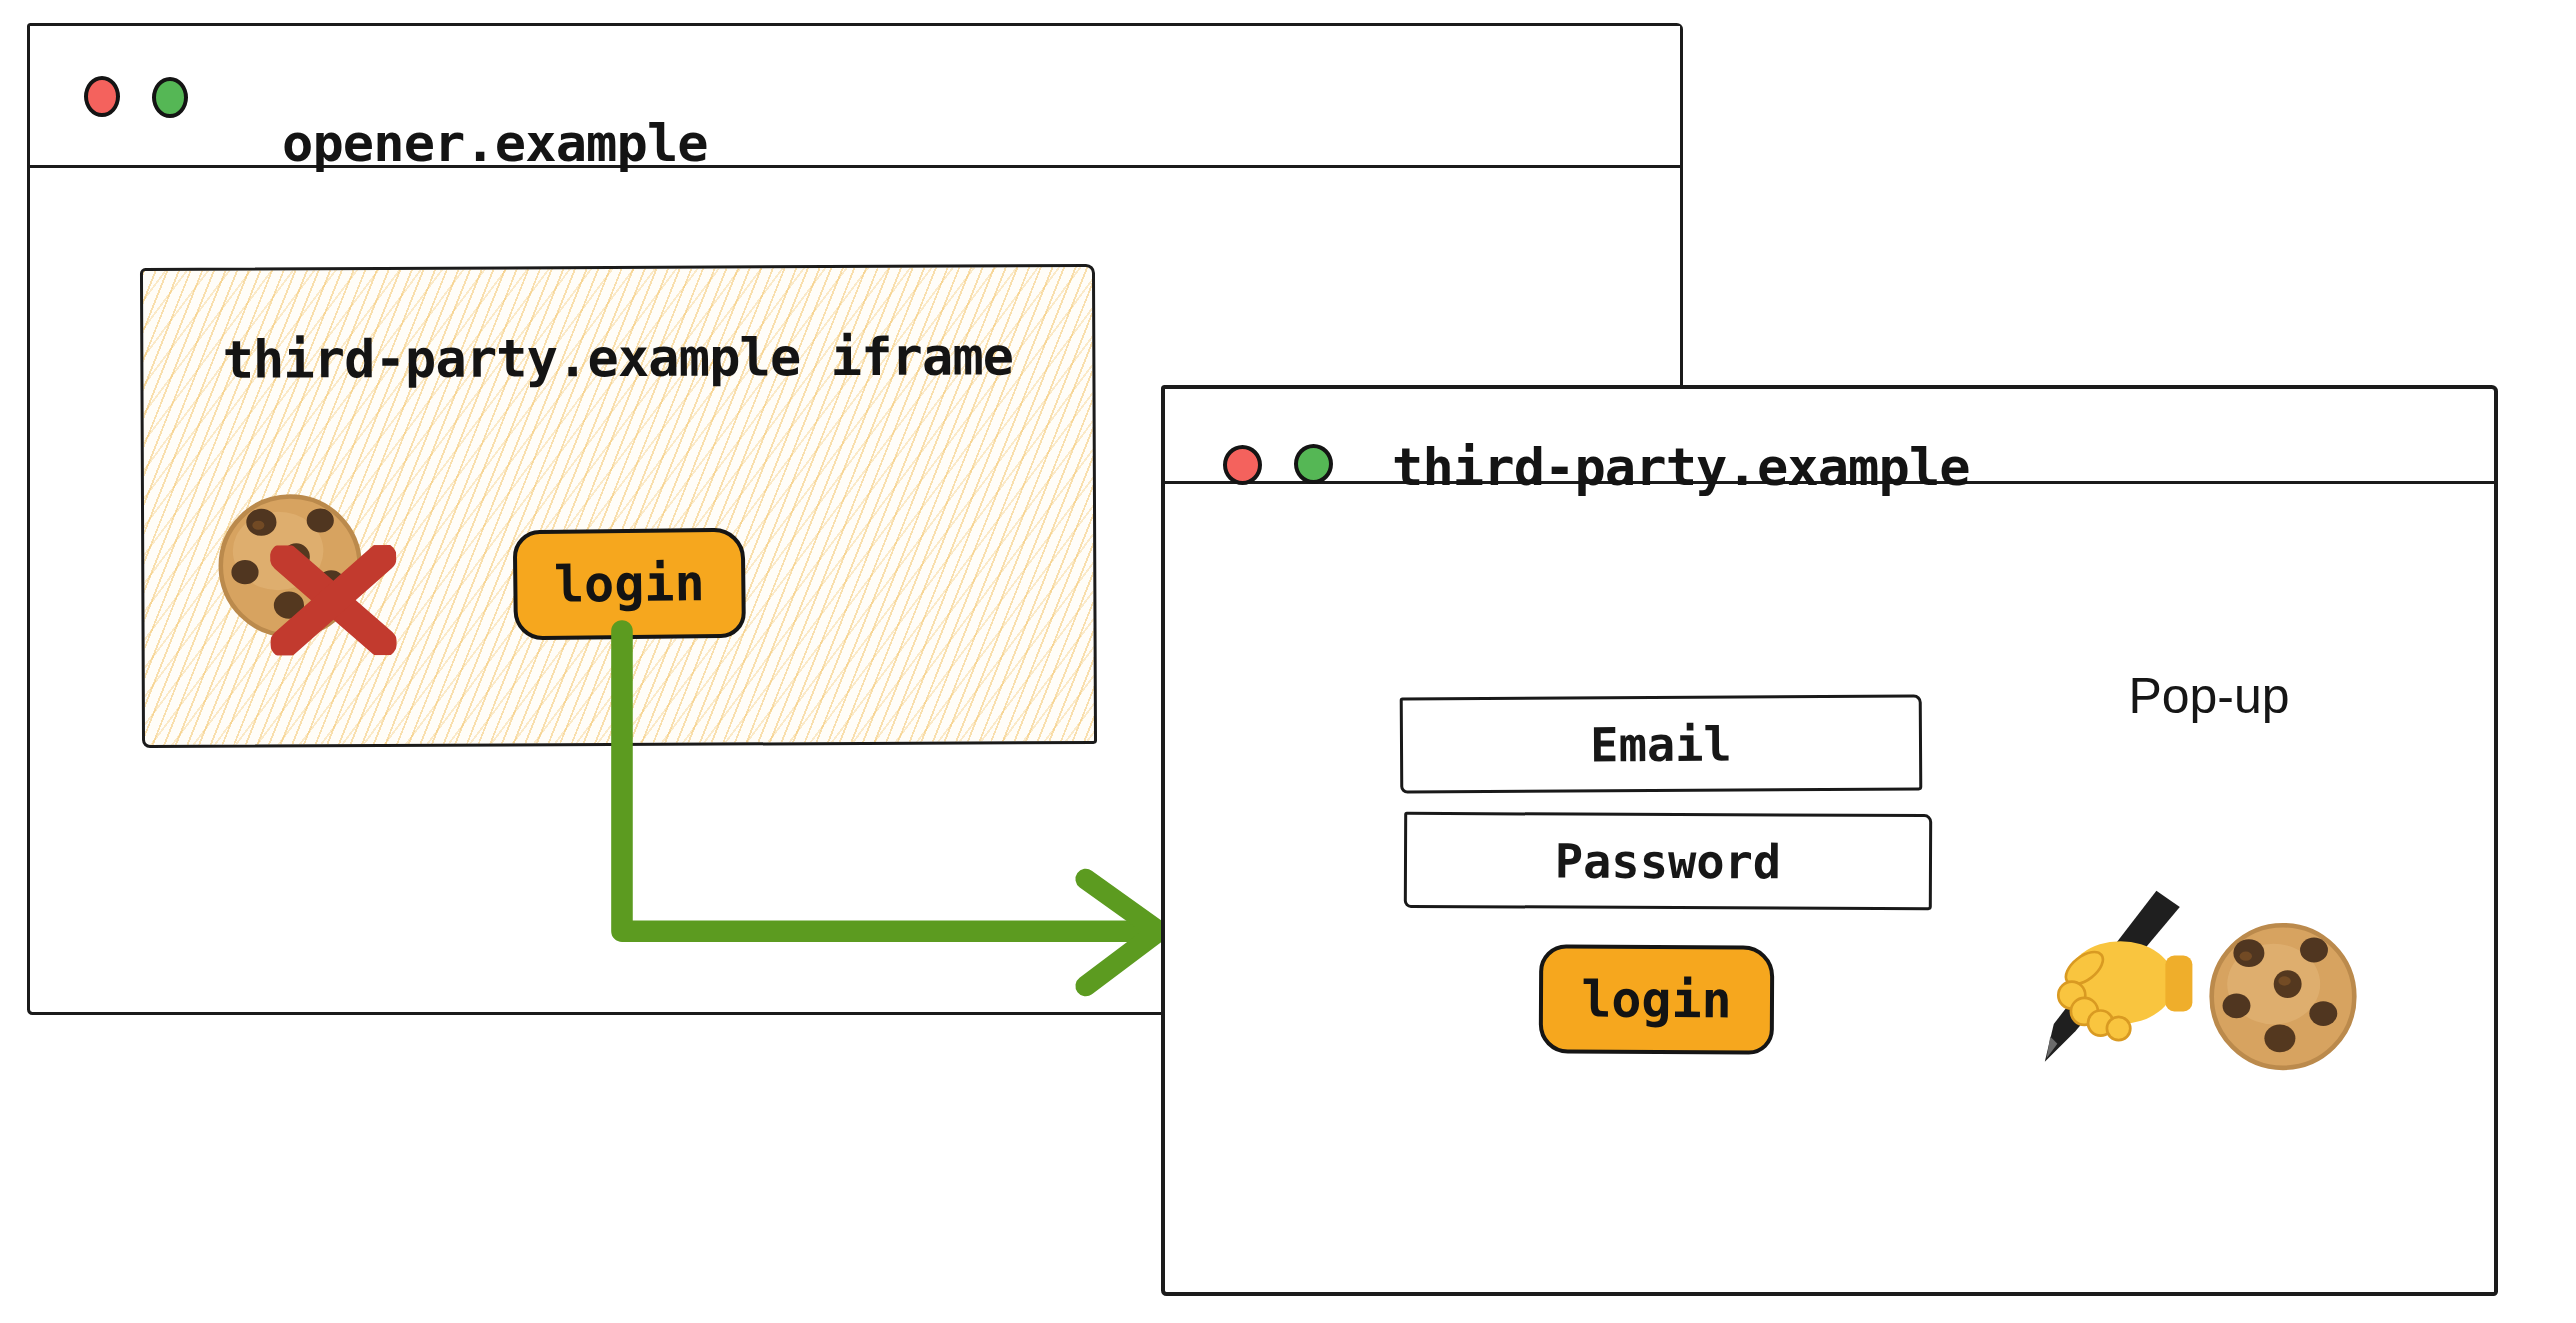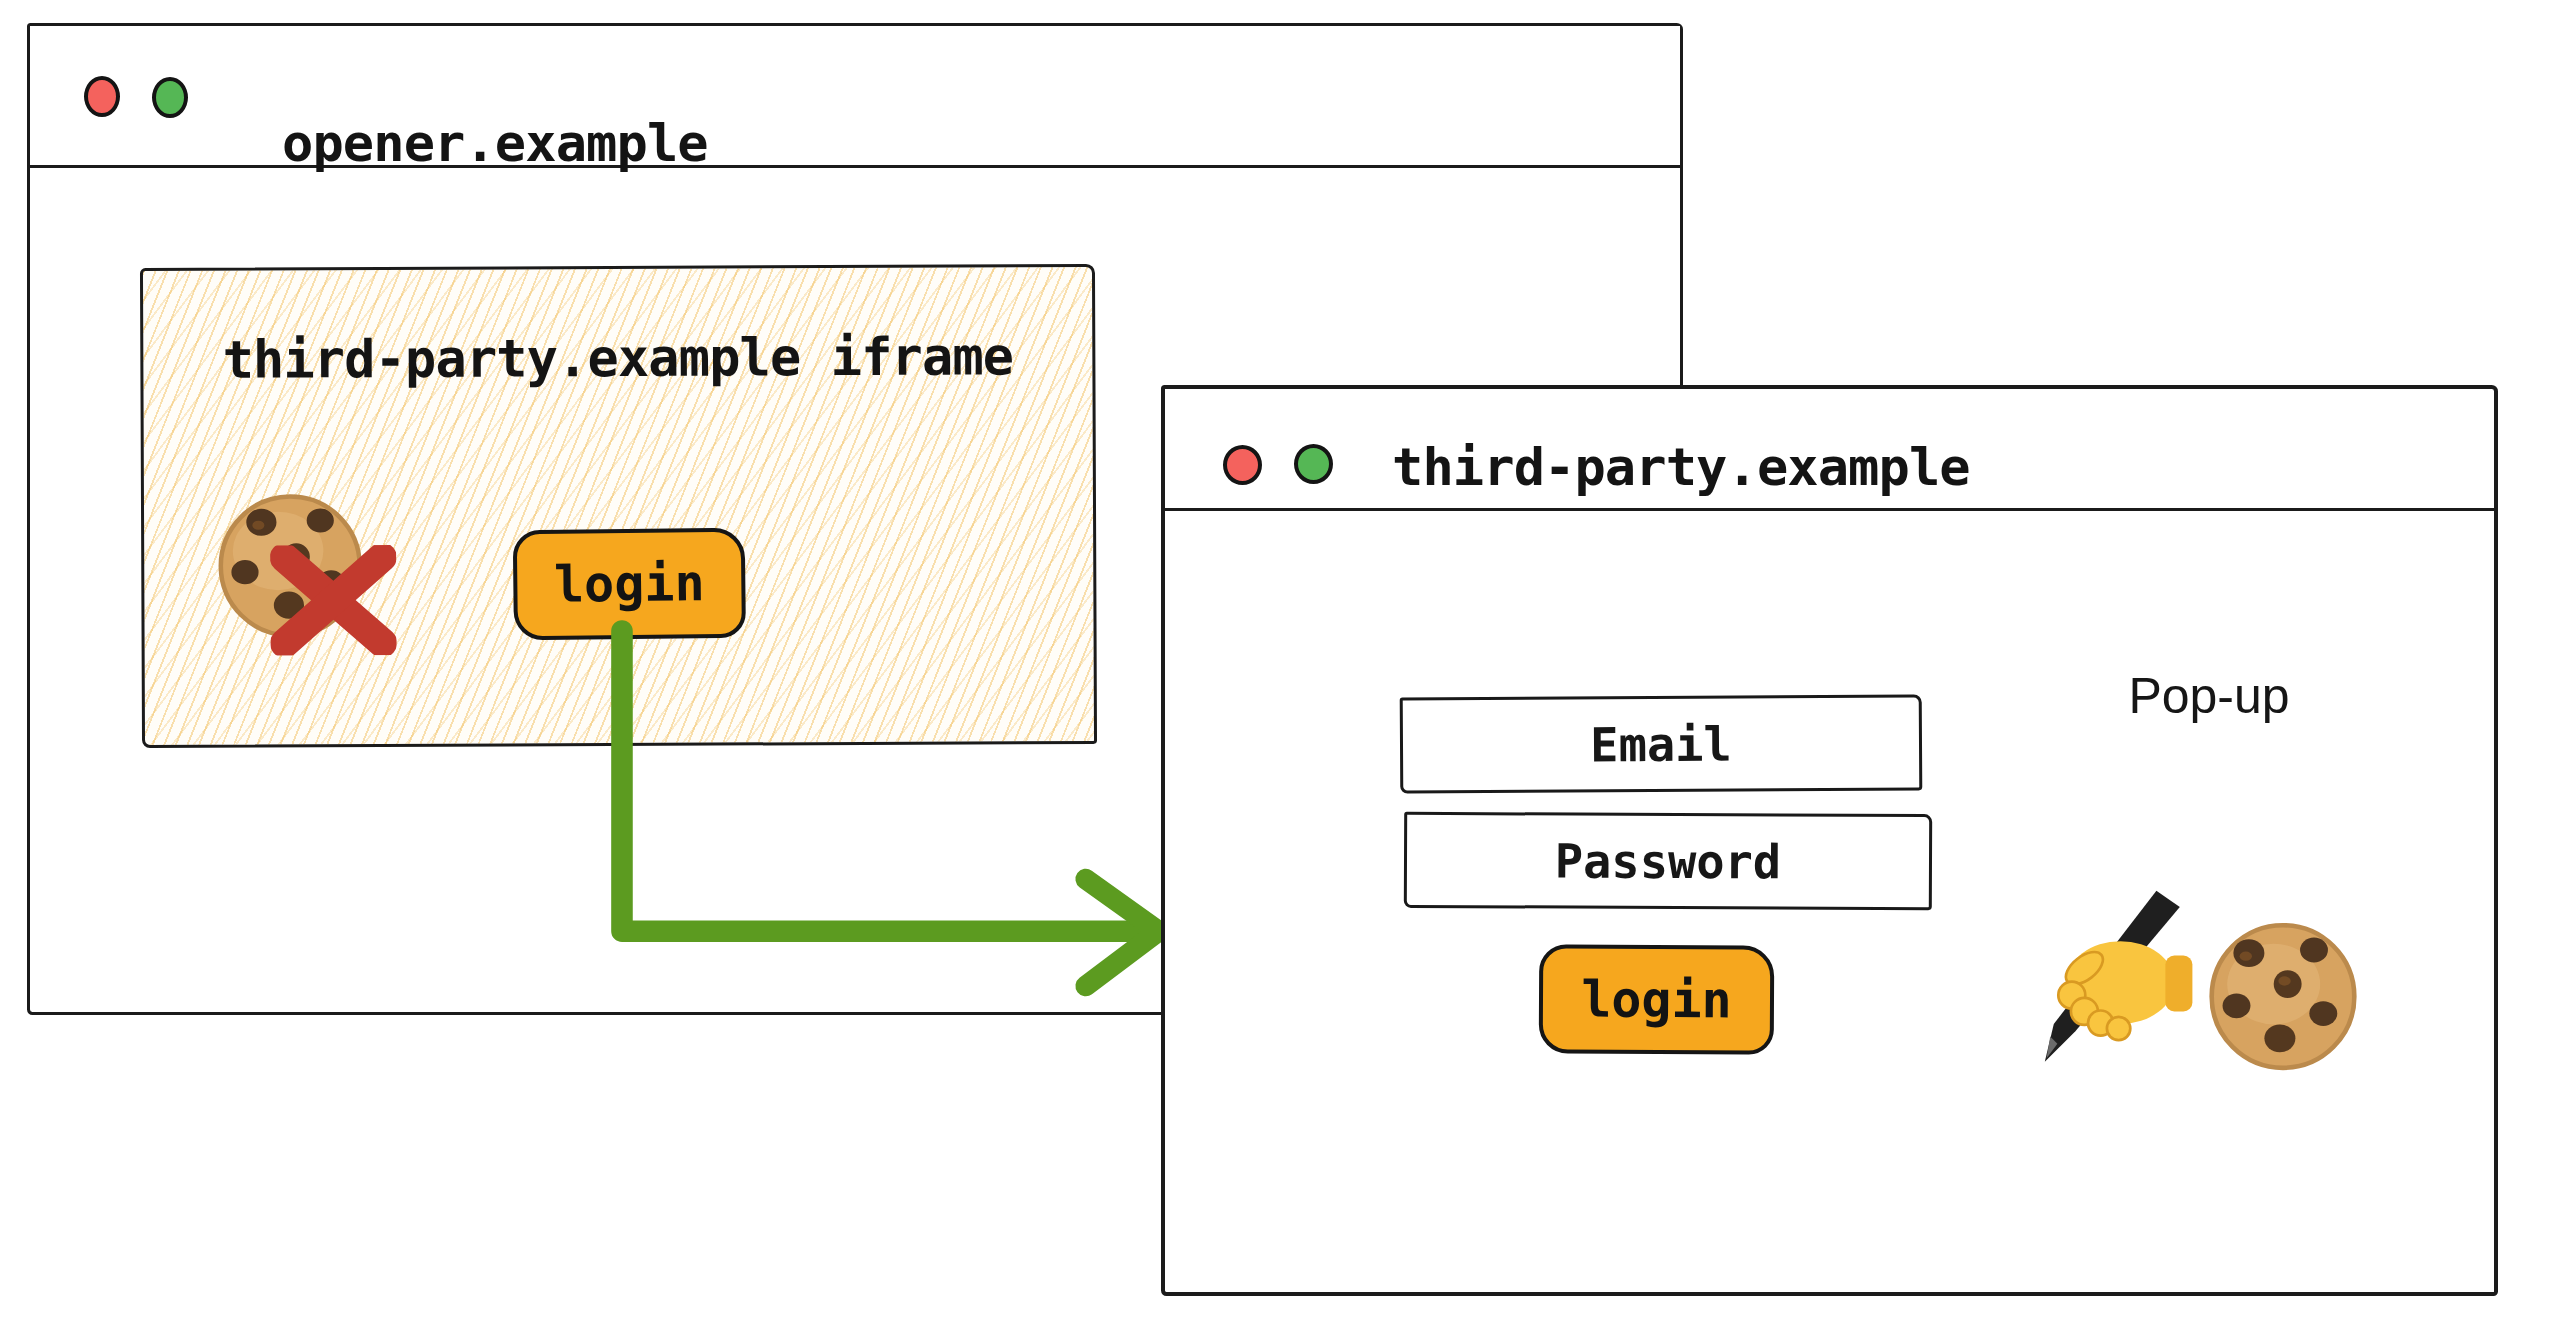--- a/index.html
+++ b/index.html
@@ -15,21 +15,21 @@
   }
 
   
   .window{position:absolute;box-sizing:border-box;border:3.6px solid #1b1b1b;background:#ffffff;
           border-radius:3.6px 6.3px 4.5px 5.4px;}
   .win-opener{left:27px;top:23.4px;width:1656px;height:992px;z-index:1;}
   .win-popup{left:1161px;top:385px;width:1337px;height:911px;z-index:10;border-width:4.5px;}
 
   .titlebar{position:relative;box-sizing:border-box;border-bottom:3.6px solid #1b1b1b;}
   .win-opener .titlebar{height:142px;background:#ffffff;}
-  .win-popup  .titlebar{height:122px;background:transparent;}
+  .win-popup  .titlebar{height:95px;background:transparent;}
 
   .dot{position:absolute;box-sizing:border-box;border:4.5px solid #141414;border-radius:50%;}
   .dot-red{background:#f4625d;}
   .dot-green{background:#55b755;}
   .win-opener .dot{width:36px;height:41px;}
   .win-opener .dot-red{left:54px;top:50px;}
   .win-opener .dot-green{left:122px;top:51px;}
   .win-popup .dot{width:39px;height:40px;}
   .win-popup .dot-red{left:58px;top:56px;}
   .win-popup .dot-green{left:129px;top:55px;}

